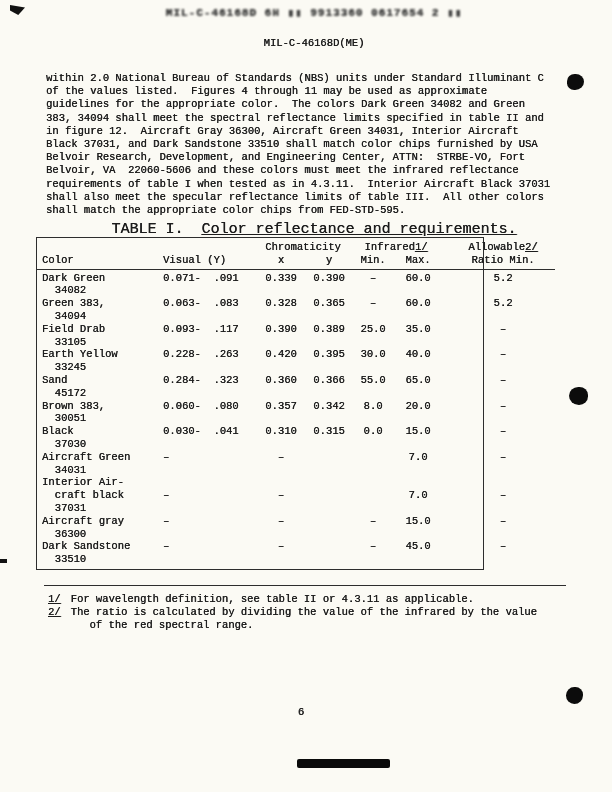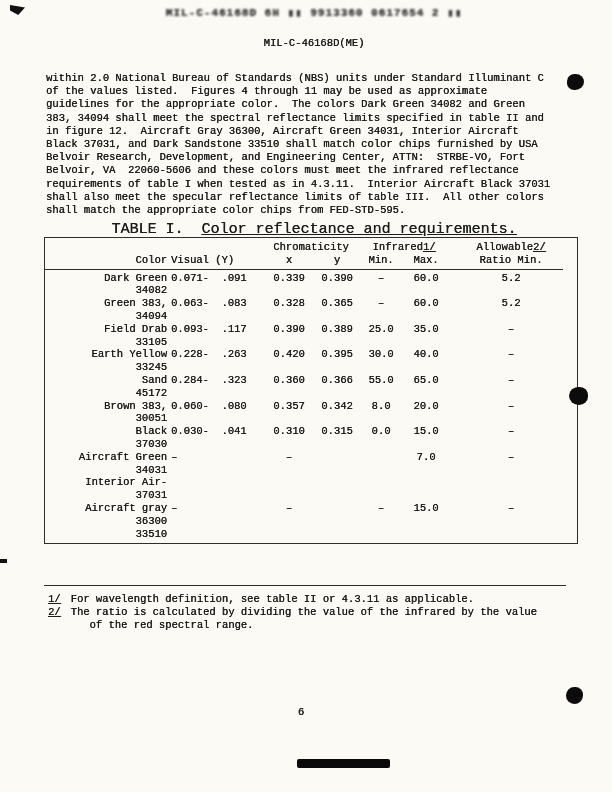--- a/index.html
+++ b/index.html
@@ -22,39 +22,39 @@
   }
   .doc-id { top:37px; font-size:10.5px; }
 
   .body-text {
     left:46px; top:72px; font-size:10.5px; line-height:13.2px; white-space:pre;
   }
 
   .tbl-title { top:221px; font-size:15px; }
 
   .tbl-box {
-    left:44px; top:237px; width:534px;
+    left:36px; top:237px; width:448px;
     border:1.2px solid #2d2d2d;
     background:transparent;
   }
   table { border-collapse:collapse; table-layout:fixed; width:518px; font-size:10.5px; }
   col.c-name   { width:122px; }
   col.c-visual { width:96px; }
   col.c-x      { width:52px; }
   col.c-y      { width:44px; }
   col.c-min    { width:44px; }
   col.c-max    { width:46px; }
   col.c-ratio  { width:114px; }
   th, td {
     font-weight:normal; font-size:10.5px; line-height:12.8px;
     white-space:pre; vertical-align:top; text-align:center; padding:0;
   }
   thead tr.h1 th { padding-top:3px; }
   thead tr.h2 th { border-bottom:1.1px solid #2d2d2d; padding-bottom:2px; }
-  th.left, td.col0 { text-align:right; padding-left:5px; }
+  th.left, td.col0 { text-align:left; padding-left:5px; }
   th.vleft, td.col1 { text-align:left; padding-left:4px; }
   th.rleft, td.col6 { text-align:center; padding-left:10px; }
   tbody tr:first-child td { padding-top:2px; }
   tbody tr:last-child td { padding-bottom:3px; }
 
   .fn-rule { left:44px; top:585px; width:522px; border-top:1.1px solid #2d2d2d; height:0; }
   .footnotes { left:48px; top:593px; font-size:10.5px; line-height:13.2px; }
   .footnote { display:flex; align-items:flex-start; }
   .footnote .ref { text-decoration:underline; margin-right:10px; }
   .footnote .fn-text { white-space:pre; }
@@ -271,20 +271,29 @@
         <tr>
           <td class="col0">Interior Air-</td>
           <td class="col1"></td>
           <td class="col2"></td>
           <td class="col3"></td>
           <td class="col4"></td>
           <td class="col5"></td>
           <td class="col6"></td>
         </tr>
         <tr>
+          <td class="col0">  craft black</td>
+          <td class="col1">–</td>
+          <td class="col2">–</td>
+          <td class="col3"></td>
+          <td class="col4"></td>
+          <td class="col5">7.0</td>
+          <td class="col6">–</td>
+        </tr>
+        <tr>
           <td class="col0">  37031</td>
           <td class="col1"></td>
           <td class="col2"></td>
           <td class="col3"></td>
           <td class="col4"></td>
           <td class="col5"></td>
           <td class="col6"></td>
         </tr>
         <tr>
           <td class="col0">Aircraft gray</td>
@@ -296,20 +305,29 @@
           <td class="col6">–</td>
         </tr>
         <tr>
           <td class="col0">  36300</td>
           <td class="col1"></td>
           <td class="col2"></td>
           <td class="col3"></td>
           <td class="col4"></td>
           <td class="col5"></td>
           <td class="col6"></td>
+        </tr>
+        <tr>
+          <td class="col0">Dark Sandstone</td>
+          <td class="col1">–</td>
+          <td class="col2">–</td>
+          <td class="col3"></td>
+          <td class="col4">–</td>
+          <td class="col5">45.0</td>
+          <td class="col6">–</td>
         </tr>
         <tr>
           <td class="col0">  33510</td>
           <td class="col1"></td>
           <td class="col2"></td>
           <td class="col3"></td>
           <td class="col4"></td>
           <td class="col5"></td>
           <td class="col6"></td>
         </tr>

